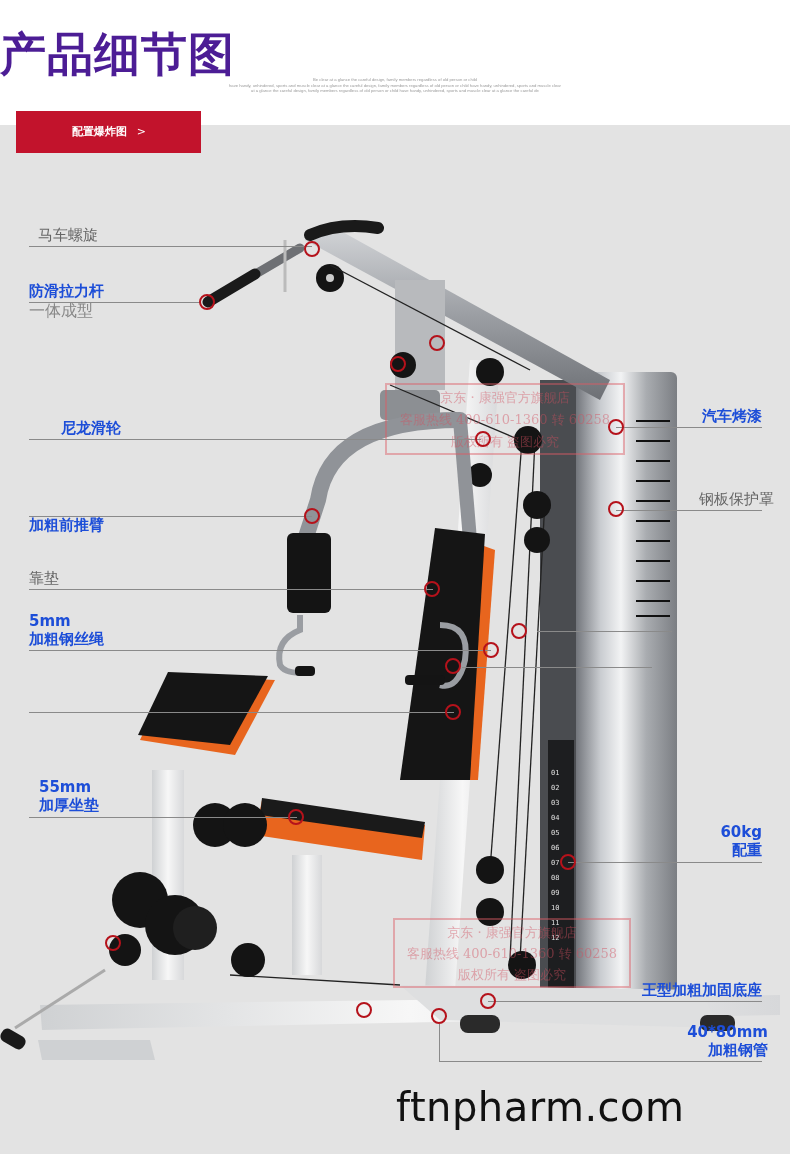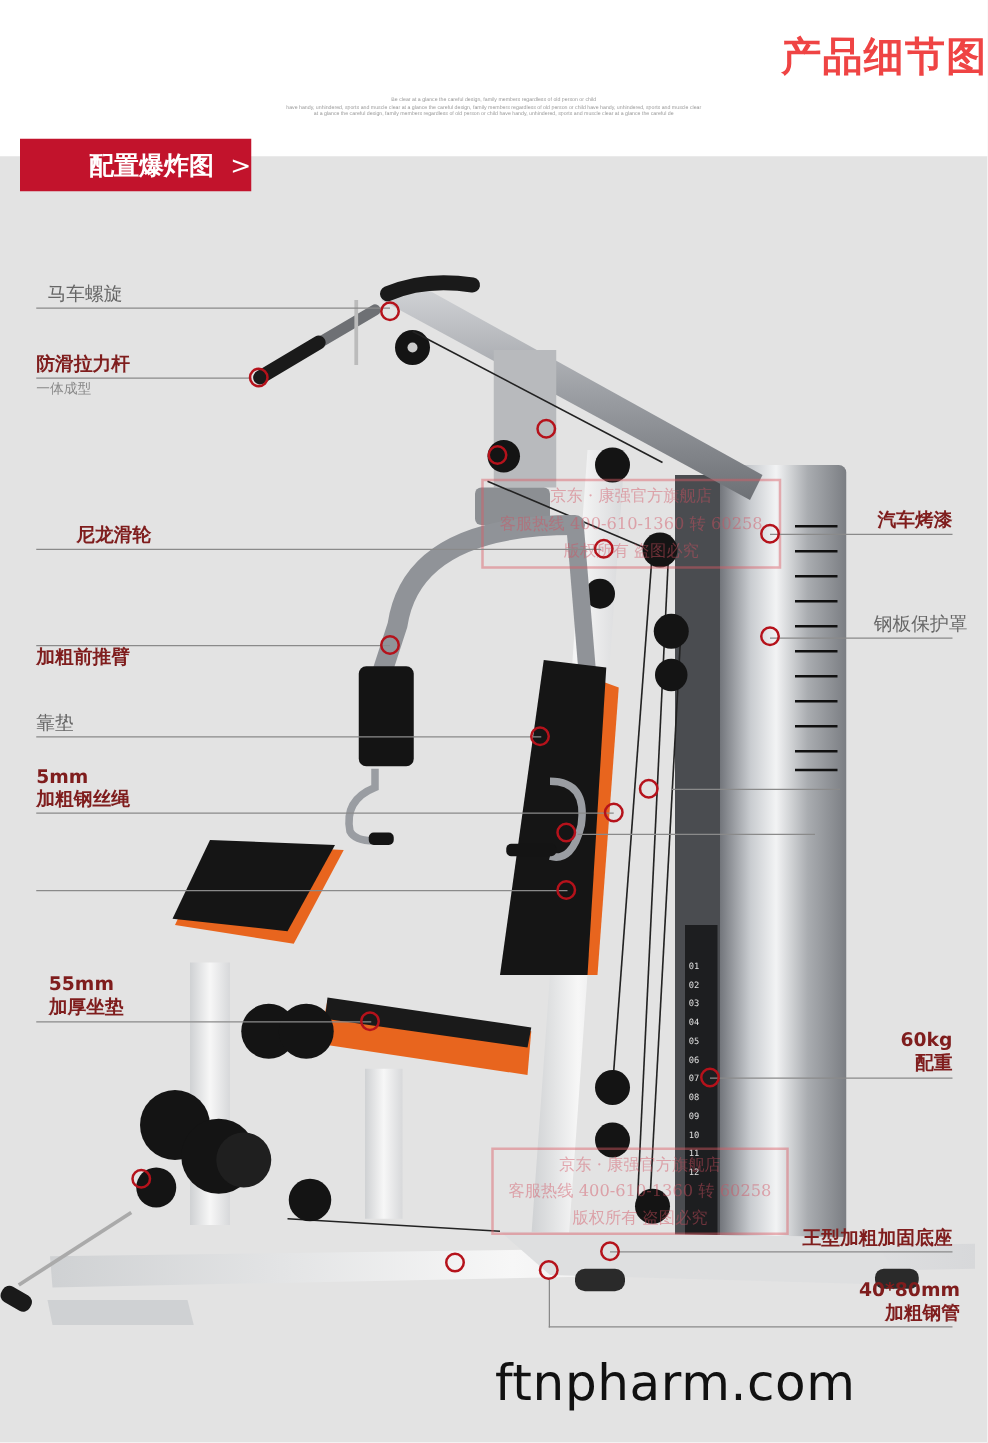--- a/index.html
+++ b/index.html
@@ -2,31 +2,31 @@
 <html><head>
   <meta charset="utf-8">
   <style>
     * { box-sizing: border-box; margin: 0; padding: 0; }
     html, body { width: 790px; height: 1154px; overflow: hidden; background: #fff; }
     body { font-family: "DejaVu Sans", sans-serif; position: relative; }
 
     .top-strip { position: absolute; left: 0; top: 0; width: 420px; height: 3px; background: #cfcfcf; }
 
     .header { position: absolute; left: 0; top: 0; width: 790px; height: 125px; background: #fff; }
-    .title { position: absolute; left: 0; width: 790px; top: 24px; text-align: right; font-size: 32px; font-weight: bold; color: #ef4444; letter-spacing: 1px; }
+    .title { position: absolute; left: 0; width: 790px; top: 24px; text-align: left; font-size: 46px; font-weight: bold; color: #4c1d95; letter-spacing: 1px; }
     .subtitle { position: absolute; left: 160px; width: 470px; top: 77px; text-align: center; font-family: "Liberation Sans", sans-serif; font-size: 4.2px; line-height: 5.6px; color: #9a9a9a; }
 
     .stage { position: absolute; left: 0; top: 125px; width: 790px; height: 1029px; background: #e3e3e3; overflow: hidden; }
 
-    .tag { position: absolute; left: 16px; top: 111px; width: 185px; height: 42px; background: #c2132c; color: #fff; font-size: 20px; font-weight: bold; line-height: 42px; padding-left: 28px; z-index: 5; text-align: right; }
+    .tag { position: absolute; left: 16px; top: 111px; width: 185px; height: 42px; background: #c2132c; color: #fff; font-size: 11px; font-weight: bold; line-height: 42px; padding-left: 56px; z-index: 5; }
 
     .callout { position: absolute; font-size: 15px; line-height: 18px; z-index: 4; }
-    .callout .t { font-weight: bold; color: #7f1d1d; display: block; }
+    .callout .t { font-weight: bold; color: #1d4ed8; display: block; }
     .callout .t.gray { font-weight: normal; color: #666; }
-    .callout .s { display: block; font-size: 11px; color: #888; line-height: 14px; }
+    .callout .s { display: block; font-size: 16px; color: #888; line-height: 14px; }
     .callout.right { text-align: right; }
 
     .line { position: absolute; height: 1px; background: #8a8a8a; z-index: 3; }
     .vline { position: absolute; width: 1px; background: #8a8a8a; z-index: 3; }
     .ring { position: absolute; width: 16px; height: 16px; border: 2.5px solid #b5121b; border-radius: 50%; z-index: 6; }
 
     .machine { position: absolute; left: 0; top: 0; width: 790px; height: 1154px; z-index: 2; }
 
     .wm { position: absolute; border: 2px solid rgba(220,90,100,0.45); color: rgba(210,80,95,0.45); font-family: "DejaVu Serif", serif; text-align: center; z-index: 3; }
     .wm span { display: block; }

